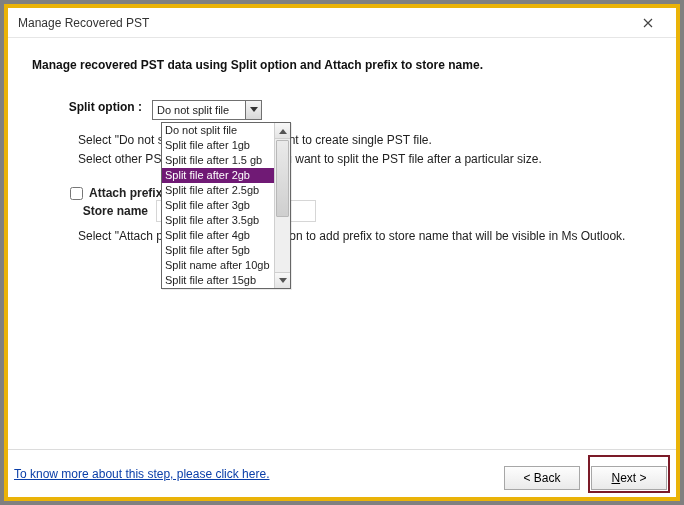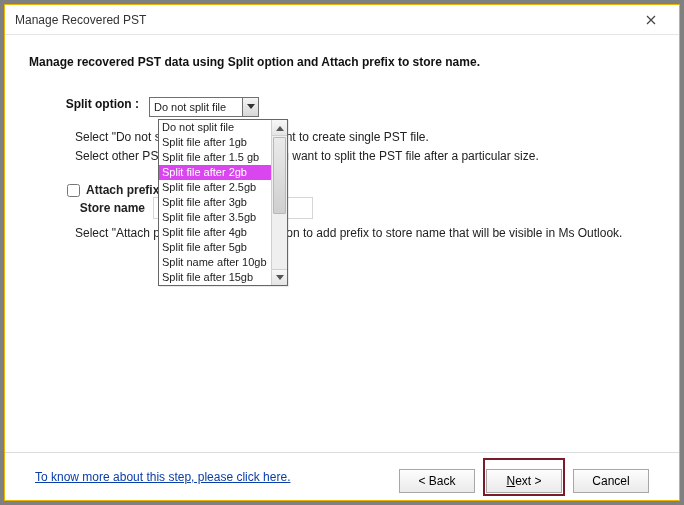--- a/index.html
+++ b/index.html
@@ -10,21 +10,21 @@
     background: #808080;
     width: 684px;
     height: 505px;
     overflow: hidden;
   }
   .window {
     position: absolute;
     left: 4px; top: 4px;
     width: 676px; height: 497px;
     background: #fff;
-    border: 1px solid #eab308;
+    border: 4px solid #eab308;
   }
   .titlebar {
     height: 30px;
     display: flex;
     align-items: center;
     justify-content: space-between;
     padding: 0 8px 0 10px;
     border-bottom: 1px solid #e6e6e6;
     color: #333;
     font-size: 12px;
@@ -124,21 +124,21 @@
     flex: 1;
     font-size: 11px;
     line-height: 15px;
   }
   .dd-item {
     padding: 0 3px;
     white-space: nowrap;
     cursor: pointer;
   }
   .dd-item.selected {
-    background: #d946ef;
+    background: #701a75;
     color: #fff;
   }
   .dd-scroll {
     width: 16px;
     background: #efefef;
     border-left: 1px solid #cfcfcf;
     display: flex; flex-direction: column;
   }
   .dd-scroll .arrow {
     height: 16px;
@@ -154,21 +154,21 @@
     border: 1px solid #b8b8b8;
     border-radius: 1px;
   }
   .dd-scroll svg { width: 8px; height: 6px; }
   .footer {
     position: absolute;
     left: 0; right: 0; bottom: 0;
     height: 48px;
     border-top: 1px solid #dcdcdc;
     display: flex; align-items: center;
-    padding: 0 30px;
+    padding: 0 6px;
     background: #fff;
   }
   .learn-link {
     color: #0a3ea8;
     text-decoration: underline;
     font-size: 12px;
     cursor: pointer;
   }
   .spacer { flex: 1; }
   .btn {
@@ -274,16 +274,15 @@
   <div class="footer">
     <a class="learn-link">To know more about this step, please click here.</a>
     <div class="spacer"></div>
     <button class="btn">&lt; Back</button>
     <span class="btn-wrap-primary">
       <button class="btn">
           <span class="mn">N</span>
           <span>ext &gt;</span>
         </button>
     </span>
-    <button class="btn">Cancel</button>
   </div>
 
 </div>
 
 </body></html>

